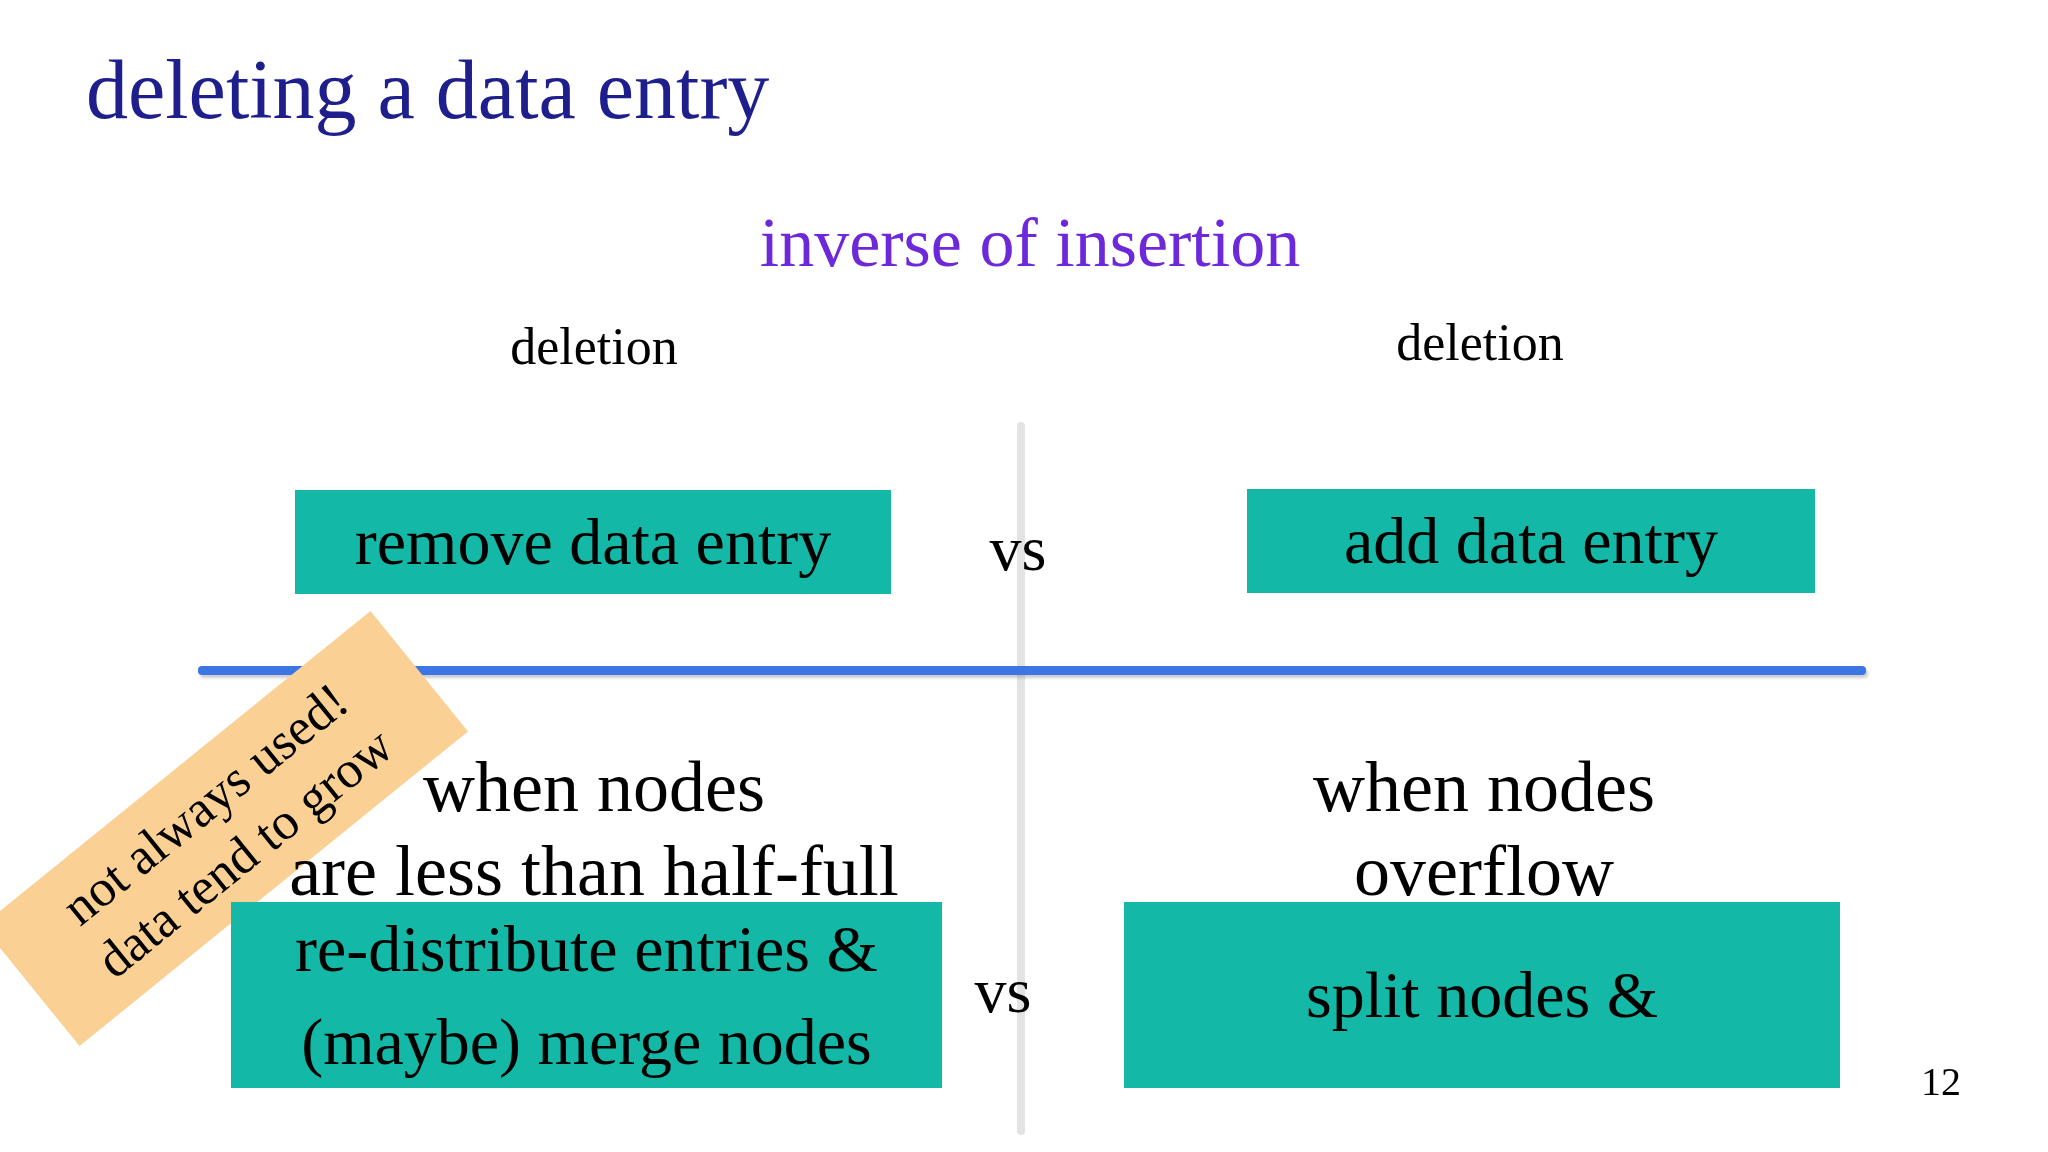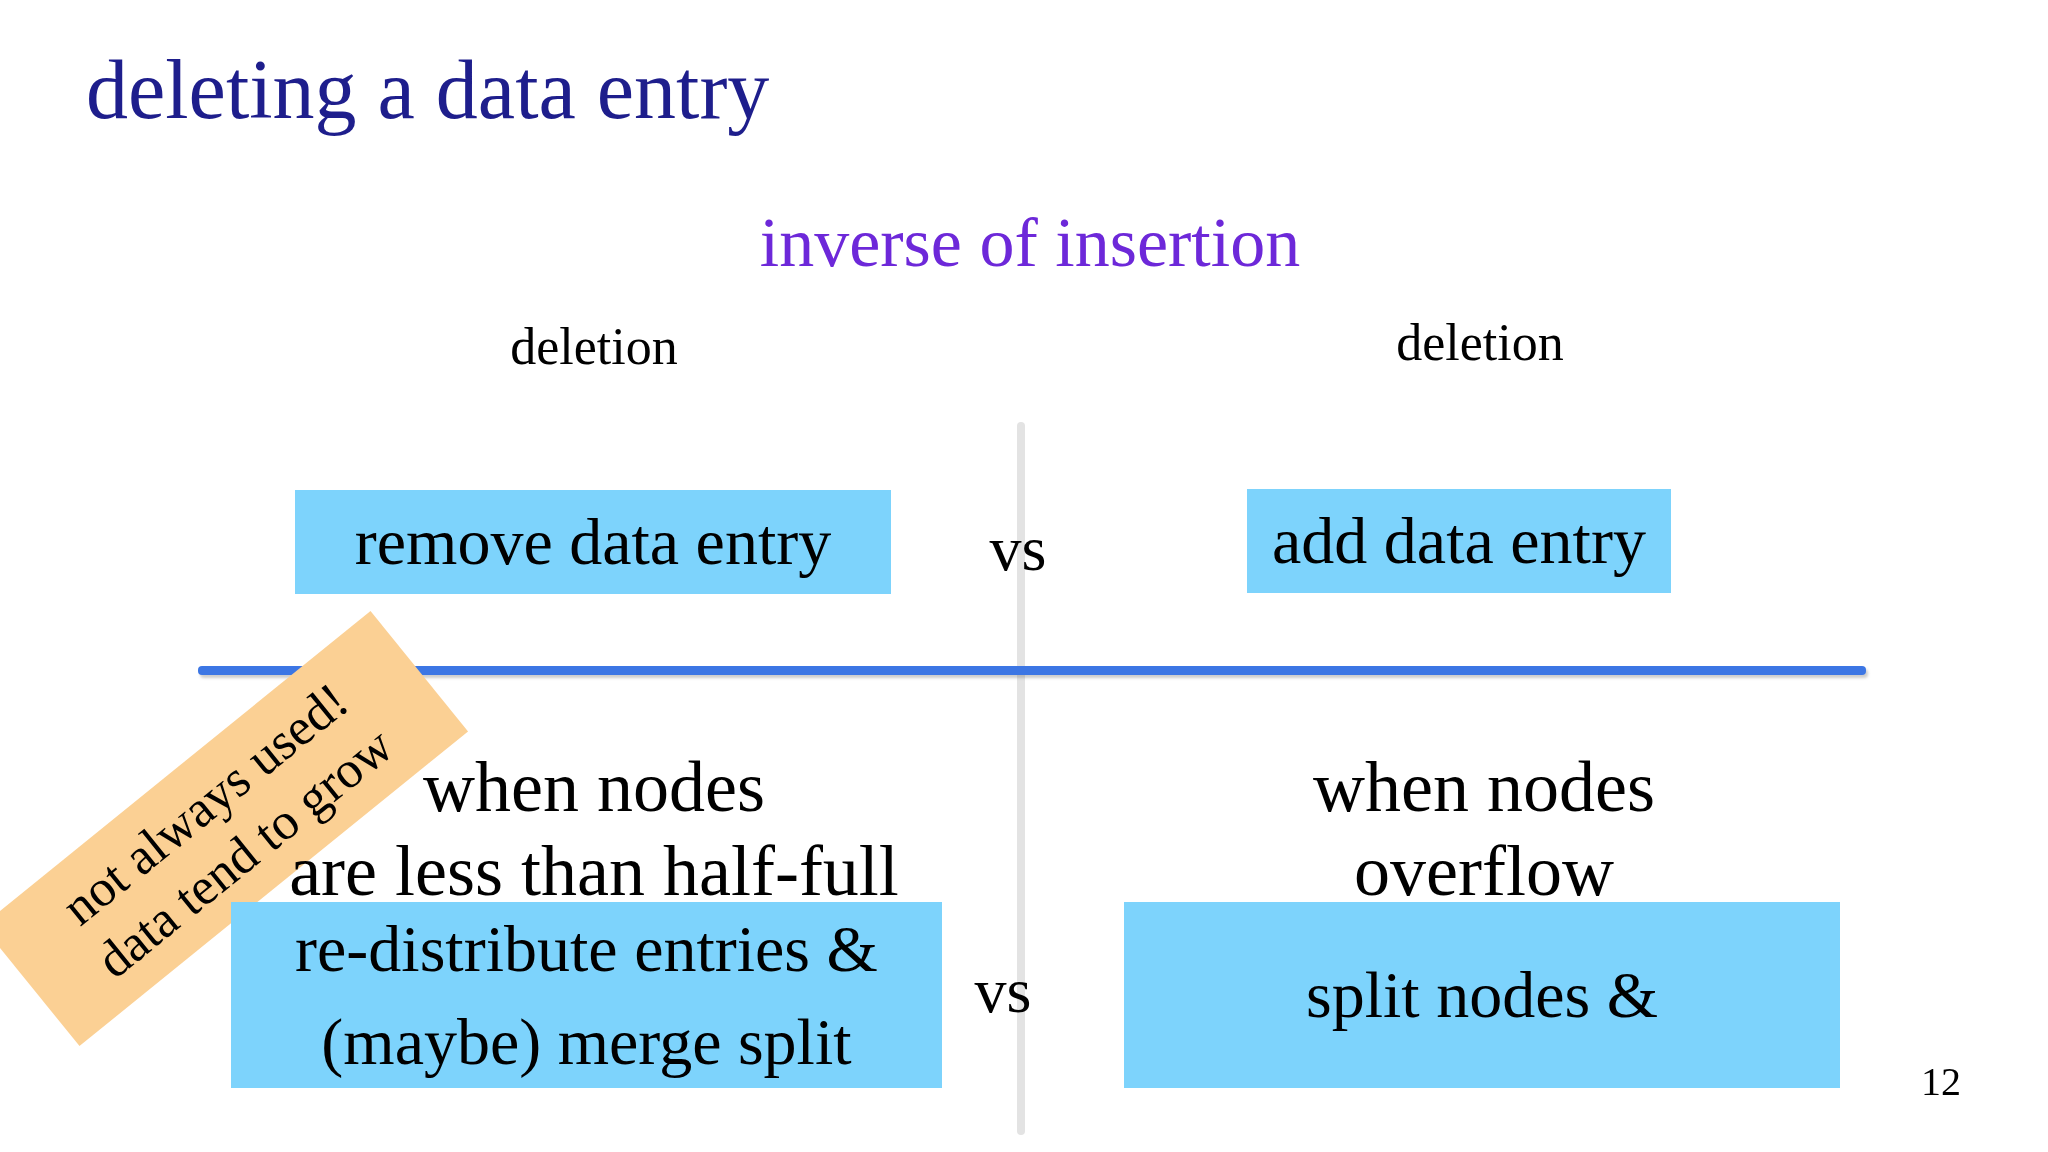--- a/index.html
+++ b/index.html
@@ -37,32 +37,32 @@
     font-size: 52px;
     line-height: 1.1;
     text-align: center;
     width: 600px;
     white-space: nowrap;
   }
   .col-header.left  { left: 294px;  top: 318px; }
   .col-header.right { left: 1180px; top: 314px; }
 
   .gray-box {
-    background: #7dd3fc;
+    background: #14b8a6;
     display: flex;
     flex-direction: column;
     align-items: center;
     justify-content: center;
     text-align: center;
     font-size: 66px;
     line-height: 1.26;
     z-index: 4;
   }
   .box-remove { left: 295px;  top: 490px; width: 596px; height: 104px; }
-  .box-add    { left: 1247px; top: 489px; width: 424px; height: 104px; }
+  .box-add    { left: 1247px; top: 489px; width: 568px; height: 104px; }
   .box-redistribute { left: 231px;  top: 902px; width: 711px; height: 186px; gap: 10px; }
   .box-split        { left: 1124px; top: 902px; width: 716px; height: 186px; }
 
   .vs {
     width: 120px;
     text-align: center;
     font-size: 64px;
     line-height: 1.0;
     z-index: 5;
   }
@@ -159,21 +159,21 @@
     <span>are less than half-full</span>
   </div>
 
   <div class="abs condition right">
     <span>when nodes</span>
     <span>overflow</span>
   </div>
 
   <div class="abs gray-box box-redistribute">
     <span class="box-line">re-distribute entries &amp;</span>
-    <span class="box-line">(maybe) merge split</span>
+    <span class="box-line">(maybe) merge nodes</span>
   </div>
 
   <div class="abs vs vs-bottom">vs</div>
 
   <div class="abs gray-box box-split">
     <span class="box-line">split nodes &amp;</span>
   </div>
 
   <div class="abs page-number">12</div>
 

